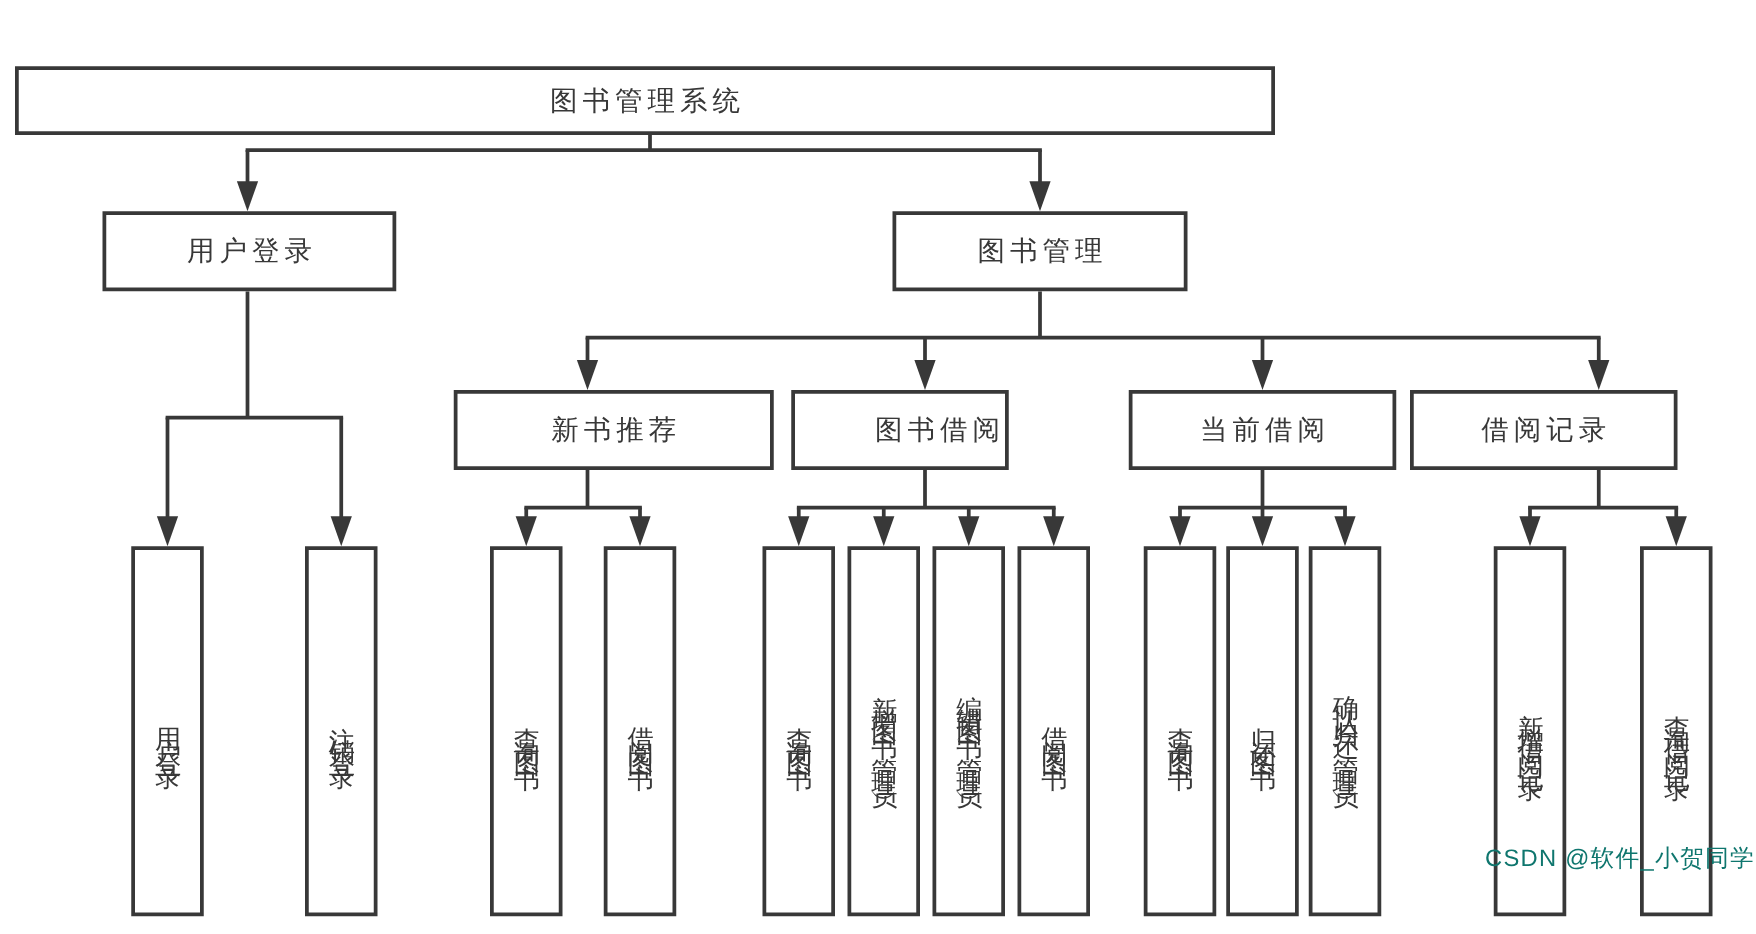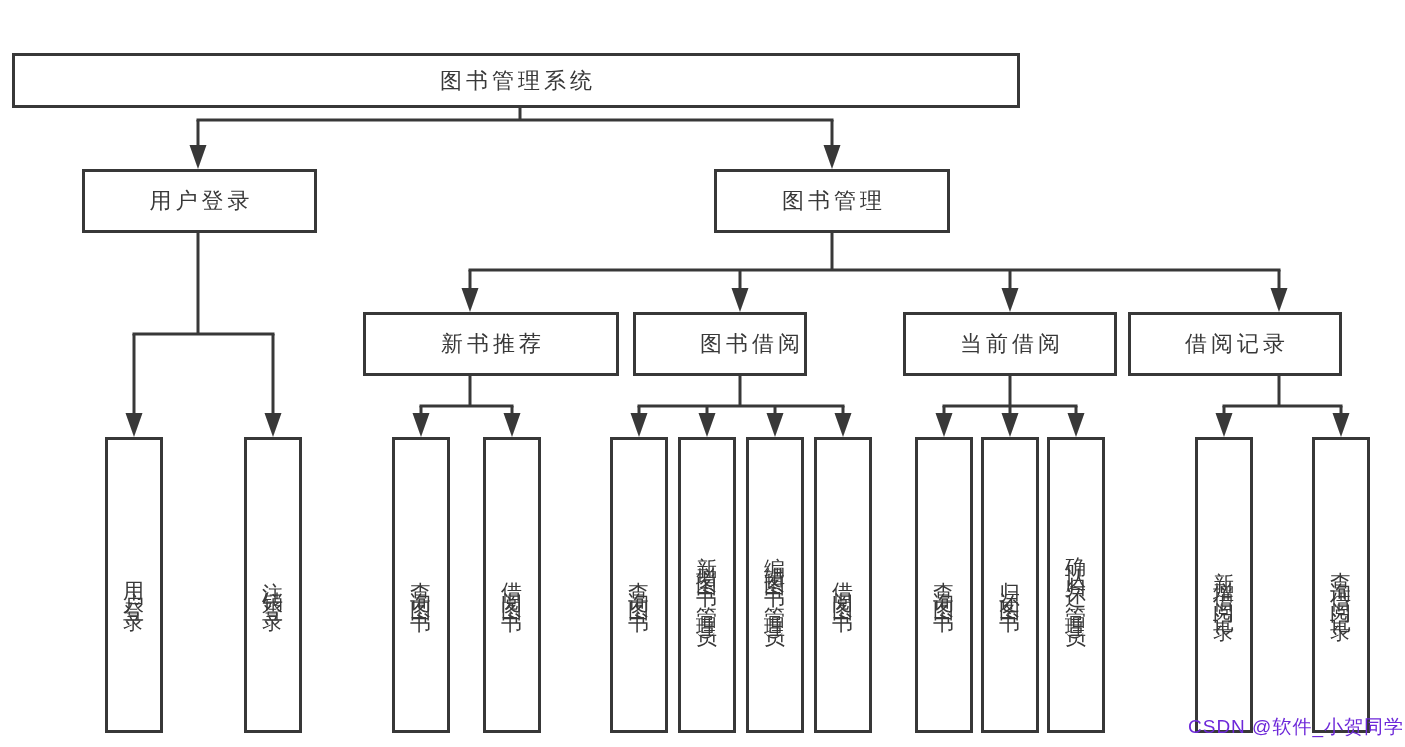--- a/index.html
+++ b/index.html
@@ -30,24 +30,24 @@
   .node.leaf .v-label{
     writing-mode:vertical-rl;
     text-orientation:mixed;
     font-size:21px;
     letter-spacing:10px;
     line-height:1;
     color:#383838;
   }
   #watermark{
     position:absolute;
-    left:1188px;top:714px;
+    left:1188px;top:674px;
     font-size:19px;
     letter-spacing:1px;
-    color:#6d28d9;
+    color:#0f766e;
     white-space:nowrap;
   }
 </style>
 </head>
 <body>
 
 <div id="canvas">
 
   <svg id="wires" width="1405" height="747" viewBox="0 0 1405 747" stroke="#383838" stroke-width="3" fill="#383838">
 

